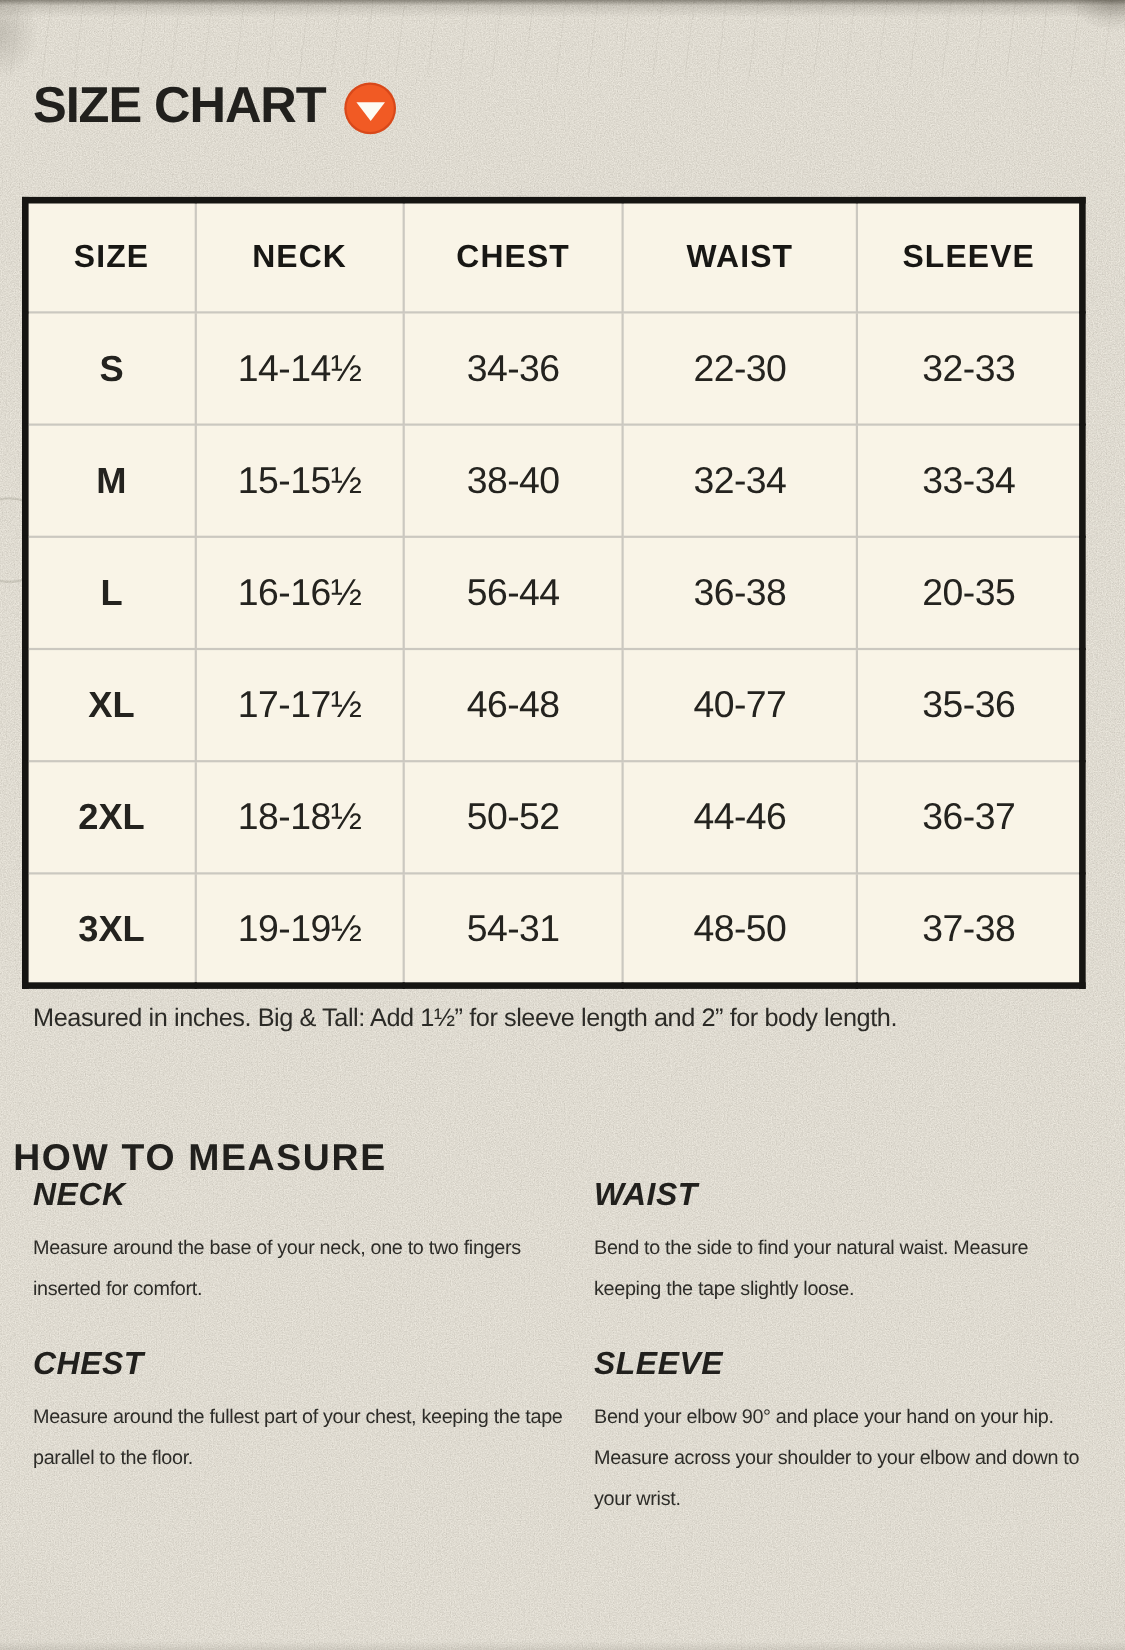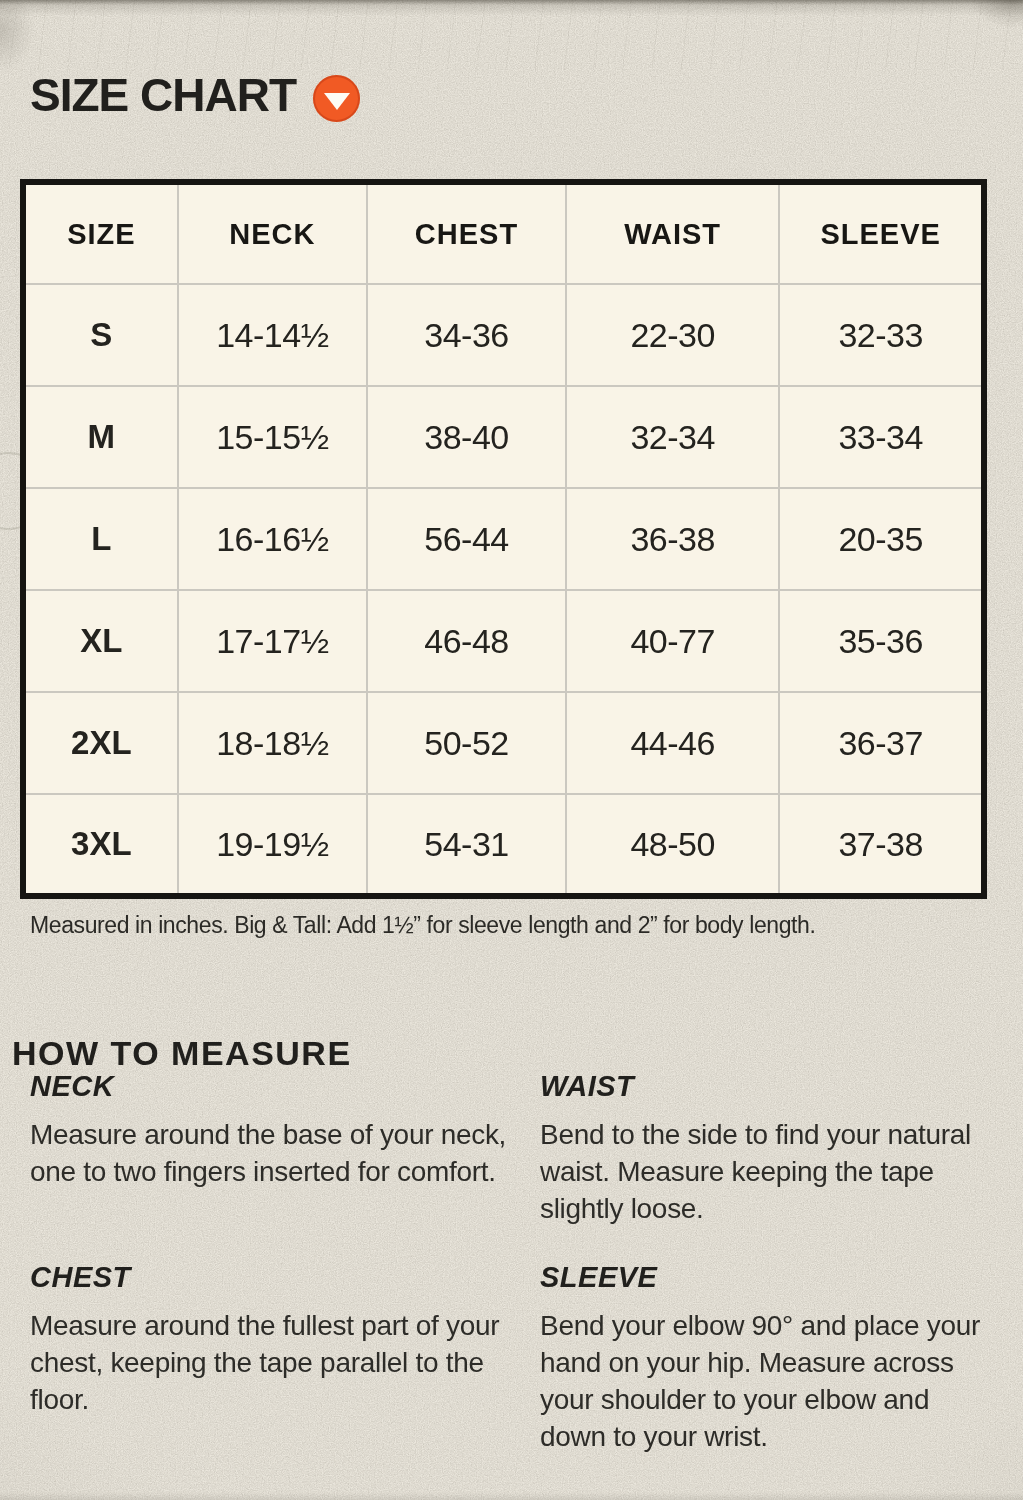--- a/index.html
+++ b/index.html
@@ -77,21 +77,21 @@
   .measure-grid {
     position:absolute; left:30px; top:1070px; width:985px;
     display:grid; grid-template-columns:510px 475px; align-items:start;
   }
   .measure-section { margin-bottom:34px; padding-right:22px; }
   .measure-label {
     font-size:29px; font-weight:700; font-style:italic; letter-spacing:.5px;
     color:#21201d; margin-bottom:13px;
   }
   .measure-text {
-    font-size:28px; line-height:37px; letter-spacing:-0.3px; color:#2d2c28;
+    font-size:18px; line-height:37px; letter-spacing:-0.3px; color:#2d2c28;
   }
 </style>
 </head>
 <body>
 
 <div class="canvas">
 
   <svg class="texture" width="1023" height="1500" xmlns="http://www.w3.org/2000/svg">
     <filter id="grain">
       <feTurbulence type="fractalNoise" baseFrequency="0.85" numOctaves="2" seed="11"></feTurbulence>

